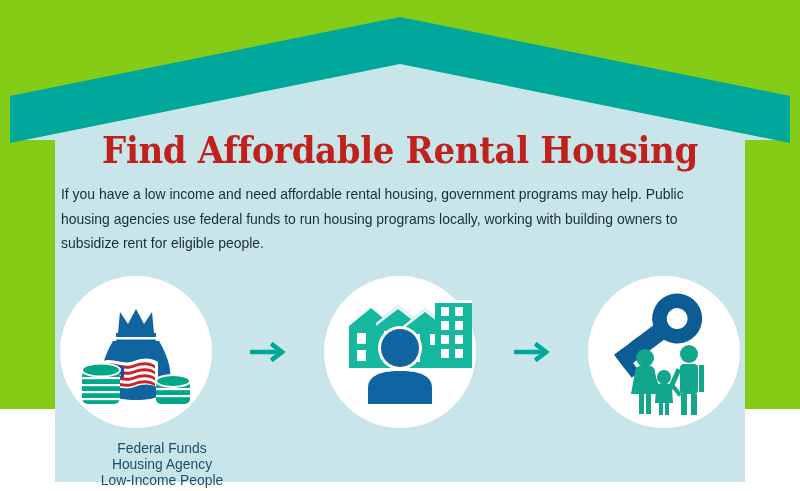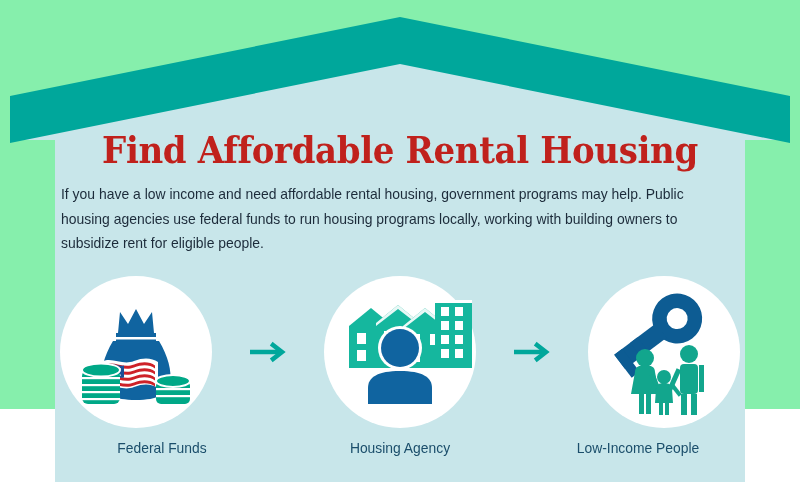--- a/index.html
+++ b/index.html
@@ -10,21 +10,21 @@
   body {
     width: 800px;
     height: 491px;
     font-family: "Liberation Sans", sans-serif;
     overflow: hidden;
   }
   #infographic {
     position: relative;
     width: 800px;
     height: 409px;
-    background: #86efac;
+    background: #84cc16;
     text-decoration: underline;
   }
   #house-svg {
     position: absolute;
     left: 0;
     top: 0;
     width: 800px;
     height: 491px;
   }
   .content-layer {
@@ -99,21 +99,21 @@
     height: 30px;
     position: relative;
   }
   #labels-row {
     position: absolute;
     left: 60px;
     top: 440px;
     width: 680px;
     height: 24px;
     display: flex;
-    flex-direction: row;
+    flex-direction: column;
     justify-content: space-between;
     align-items: flex-start;
   }
   .flow-label {
     width: 204px;
     flex: 0 0 auto;
     text-align: center;
     font-family: "Liberation Sans", sans-serif;
     font-size: 14.6px;
     color: #1B4E6B;

